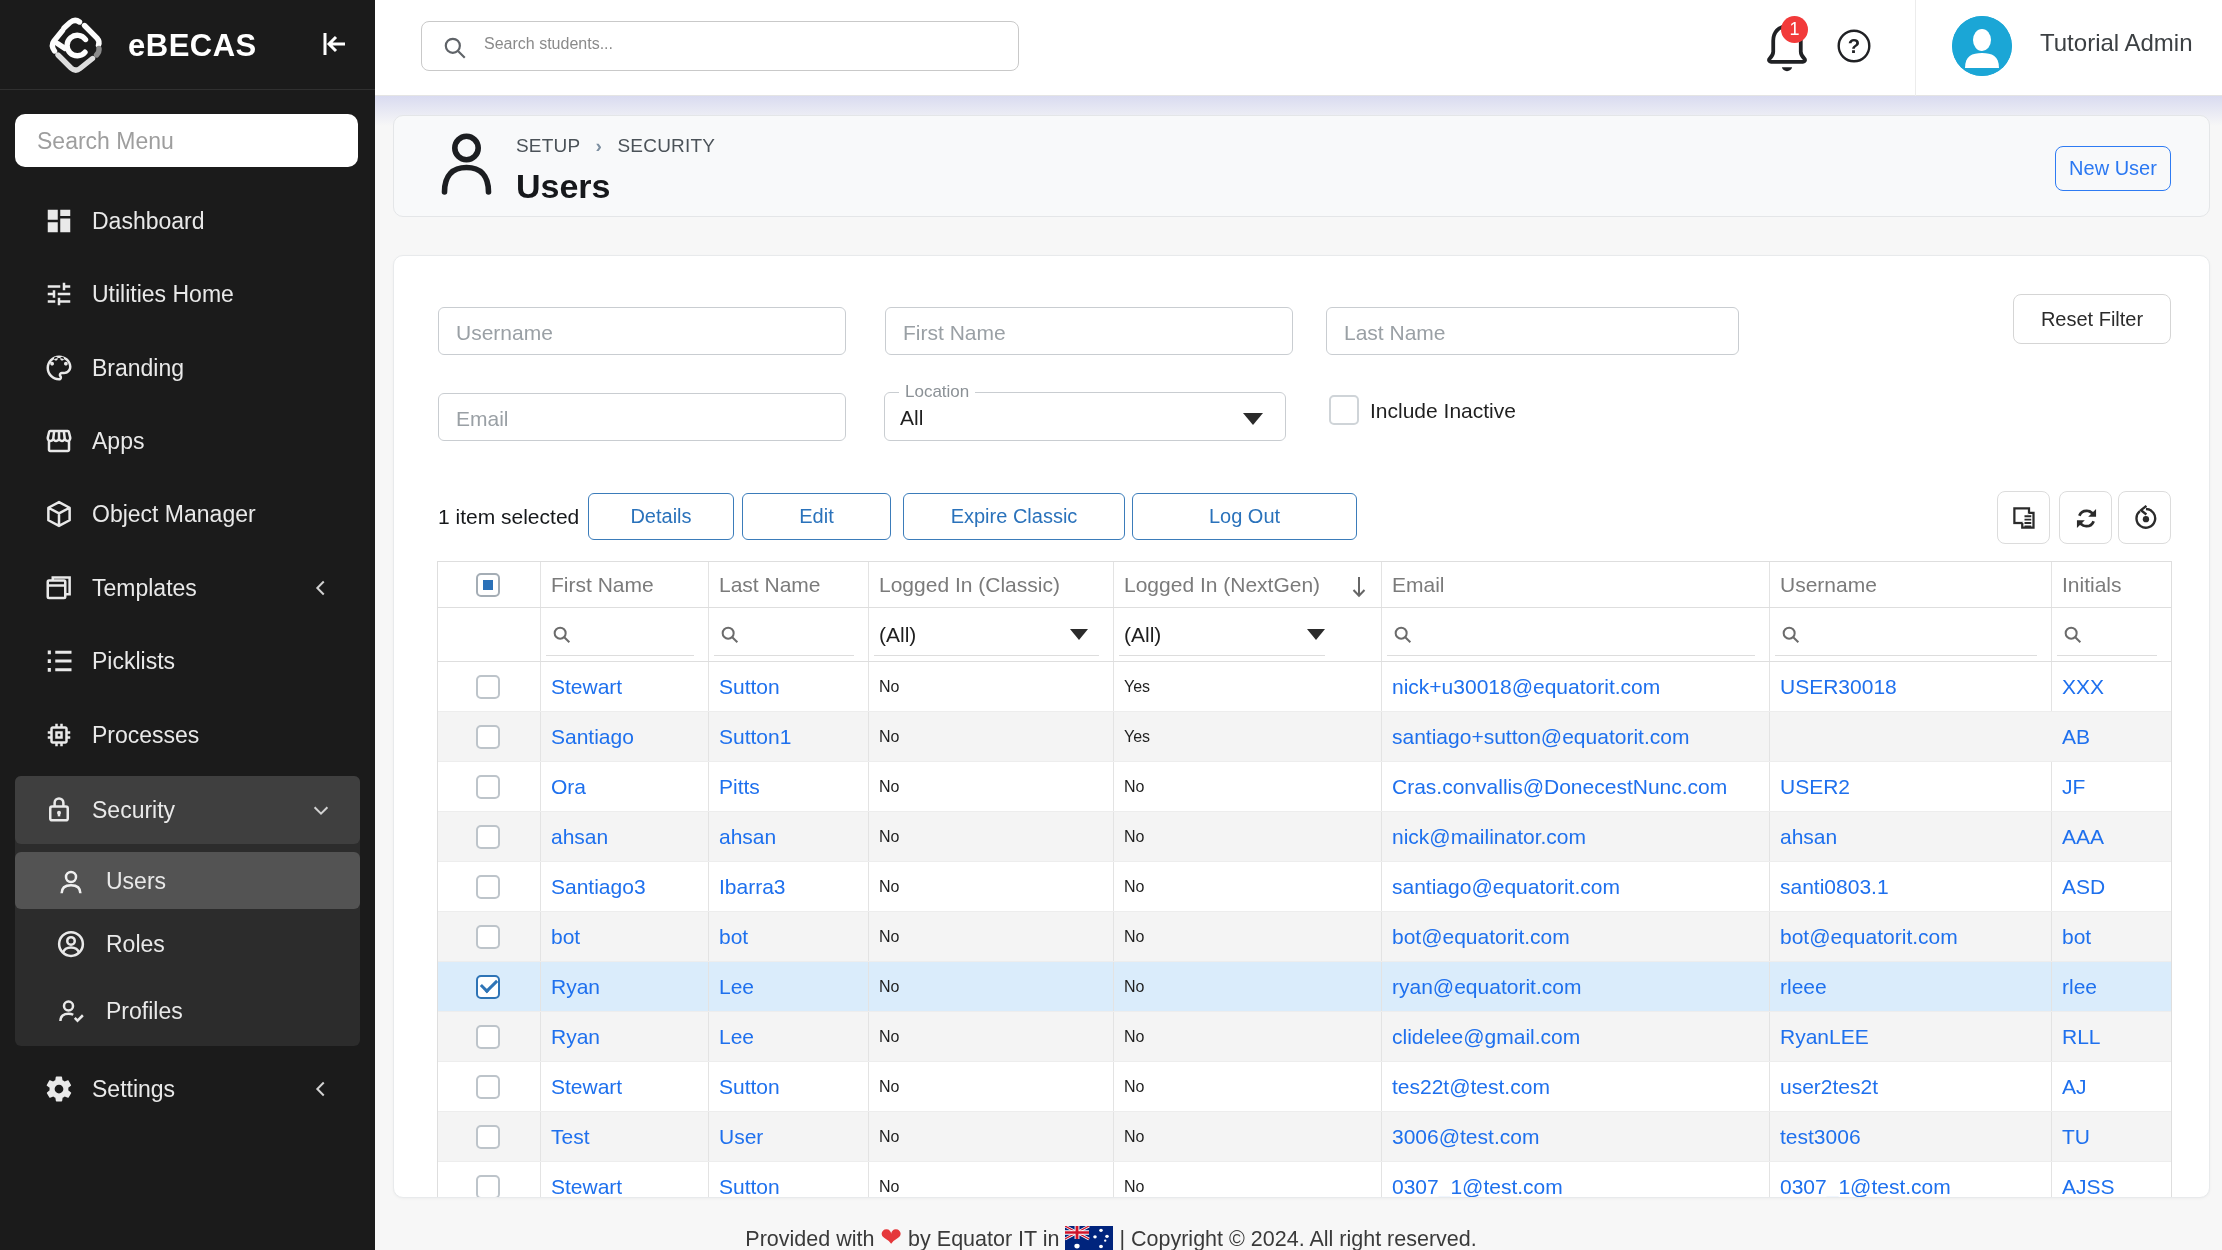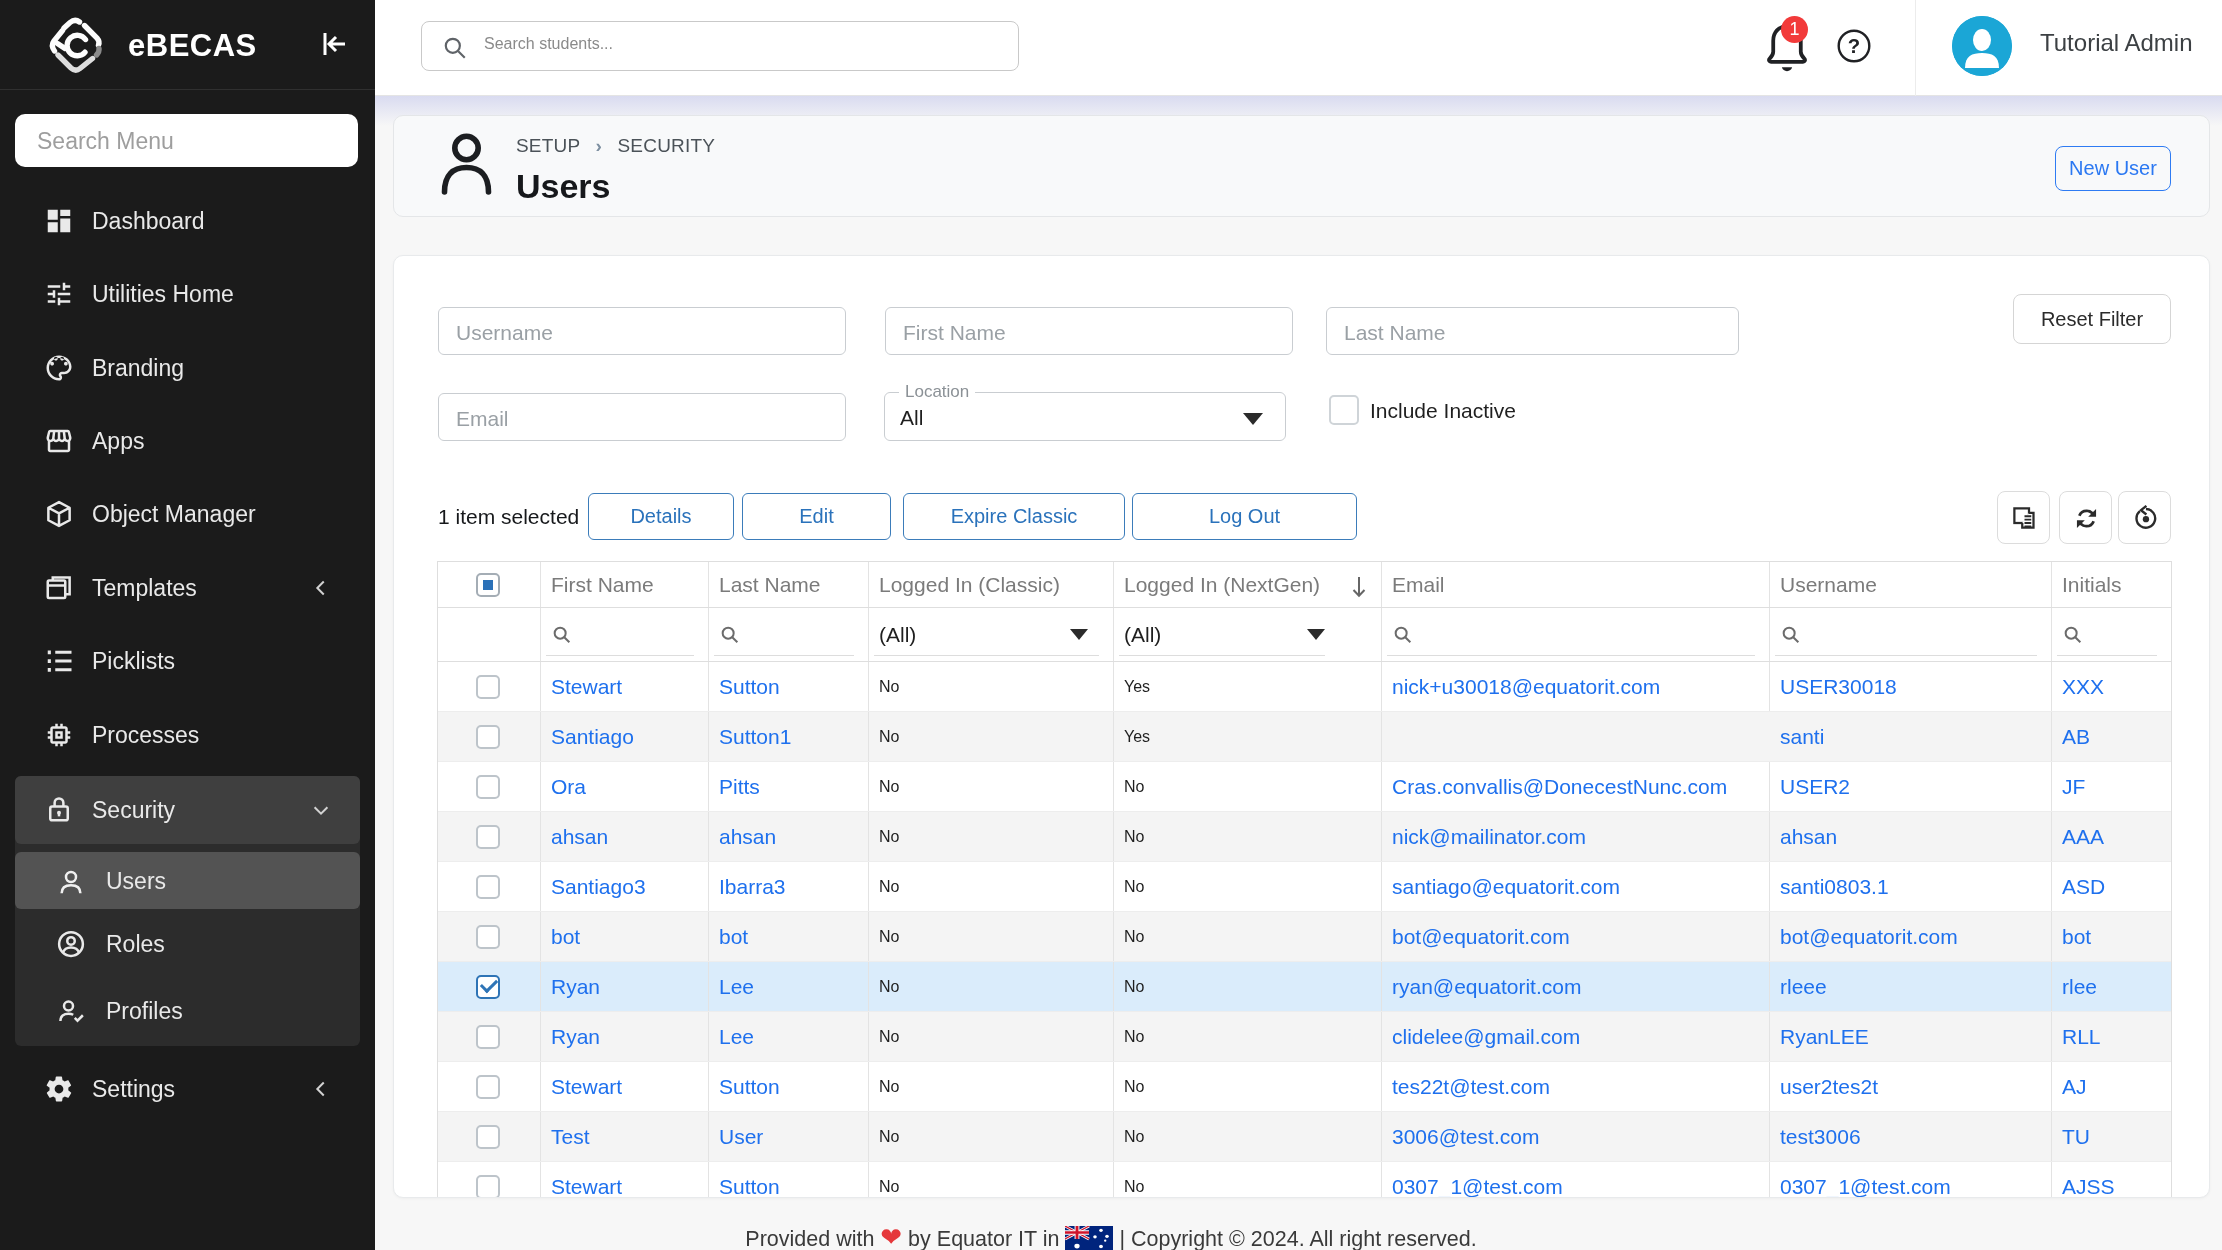--- a/index.html
+++ b/index.html
@@ -440,22 +440,22 @@
           </div>
   <div class="cell c2" style="left:271px;width:160px;">
             <span class="dlk">Sutton1</span>
           </div>
   <div class="cell c3" style="left:431px;width:245px;">
             <span class="dtx">No</span>
           </div>
   <div class="cell c4" style="left:676px;width:268px;">
             <span class="dtx">Yes</span>
           </div>
-  <div class="cell c6" style="left:1332px;width:282px;">
-            <span class="dlk">santi</span>
+  <div class="cell c5" style="left:944px;width:388px;">
+            <span class="dlk">santiago+sutton@equatorit.com</span>
           </div>
   <div class="cell c7" style="left:1614px;width:119px;">
             <span class="dlk">AB</span>
           </div>
 </div>
 <div class="trow dr" style="height:50px;">
   <div class="cell c0" style="left:0px;width:103px;">
             <span class="rcb"></span>
           </div>
   <div class="cell c1" style="left:103px;width:168px;">

